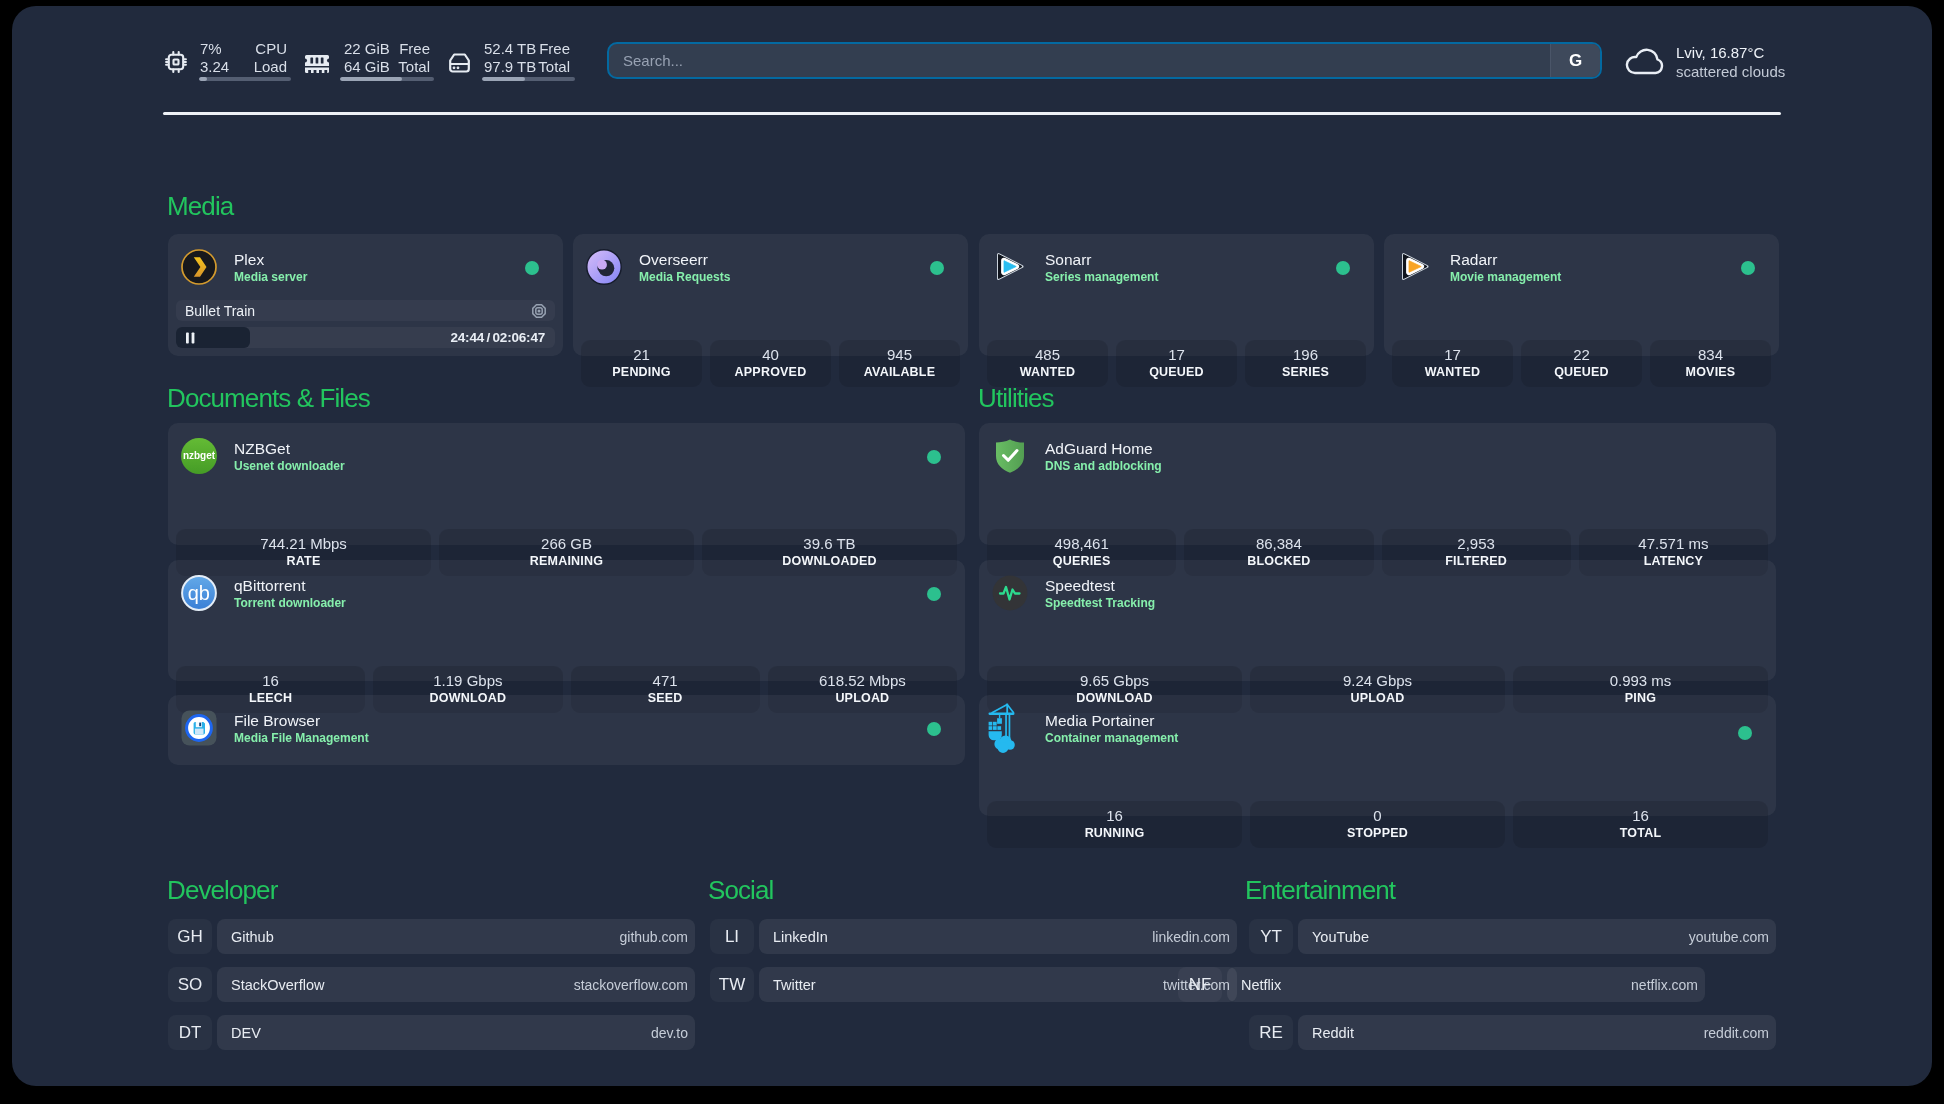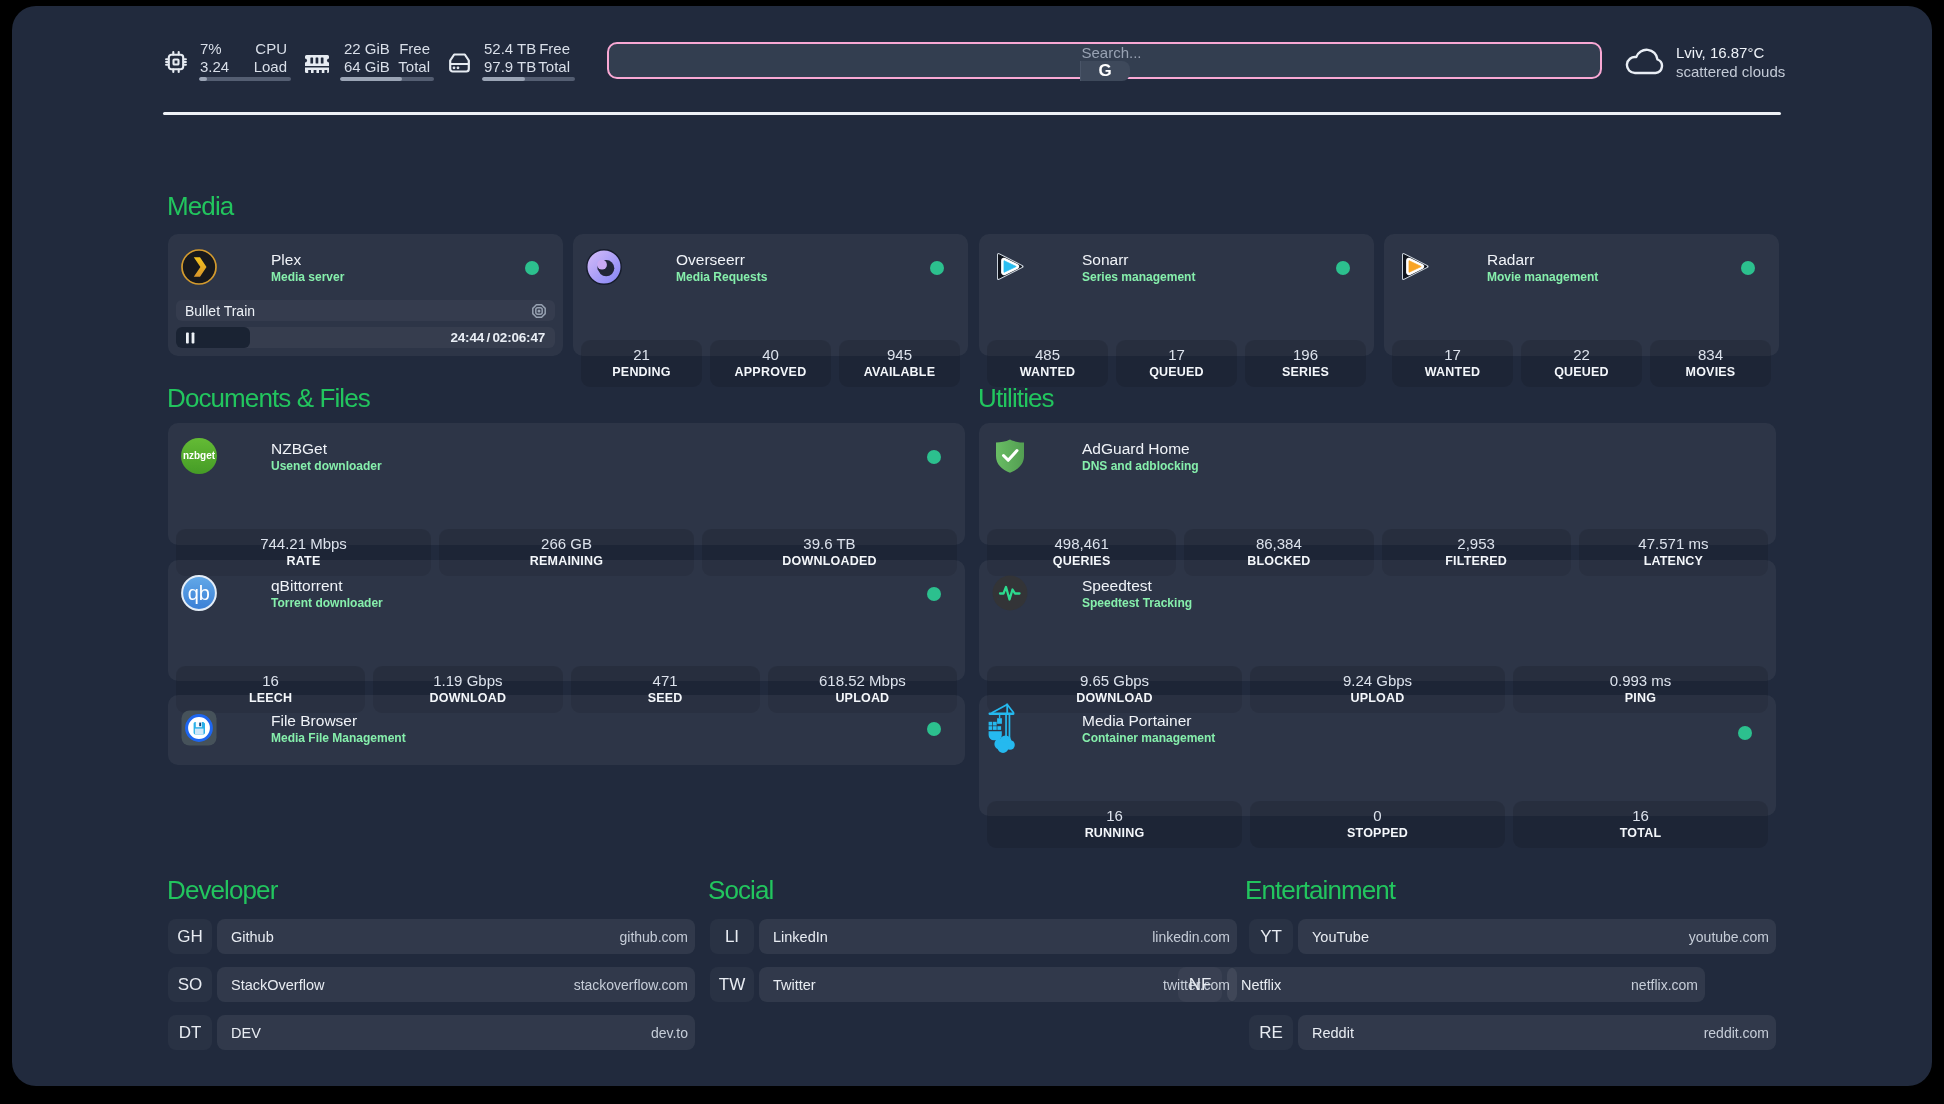--- a/index.html
+++ b/index.html
@@ -3,32 +3,32 @@
 <meta charset="utf-8">
 <style>
   * { margin:0; padding:0; box-sizing:border-box; }
   html,body { width:1944px; height:1104px; background:#000; font-family:"Liberation Sans", sans-serif; }
   .frame { position:absolute; left:12px; top:6px; width:1920px; height:1080px; border-radius:24px; background:#212a3d; overflow:hidden; }
   
   .tv { position:absolute; top:34px; font-size:15px; color:#d9dfe9; line-height:17.5px; white-space:nowrap; }
   .tv.r { text-align:right; }
   .rbar { position:absolute; height:4px; border-radius:2px; background:#545e72; overflow:hidden; }
   .rbar i { display:block; height:100%; border-radius:2px; background:#9aa4b5; }
-  .search { position:absolute; left:595px; top:36px; width:995px; height:37px; border:2px solid #f9a8d4; border-radius:10px; background:#333e50; display:flex; align-items:center;flex-direction:column; }
+  .search { position:absolute; left:595px; top:36px; width:995px; height:37px; border:2px solid #0369a1; border-radius:10px; background:#333e50; display:flex; align-items:center; }
   .search .ph { flex:1; padding-left:14px; font-size:15px; color:#98a2b3; }
   .search .gbtn { width:50px; height:100%; background:#3e495b; border-left:1px solid #4a5568; border-radius:0 8px 8px 0; display:flex; align-items:center; justify-content:center; color:#fff; font-size:17px; font-weight:700; }
   .weather { position:absolute; left:1664px; top:37px; display:flex; }
   .weather .wtxt { font-size:15px; line-height:19px; }
   .weather .wtxt .l1 { color:#eef2f8; }
   .weather .wtxt .l2 { color:#c3cad6; }
   .sep { position:absolute; left:151px; top:106px; width:1618px; height:3px; background:#eef1f6; border-radius:2px; }
   
   h2 { position:absolute; font-size:26px; font-weight:300; letter-spacing:-0.9px; color:#22c55e; }
   .card { position:absolute; background:rgba(255,255,255,0.055); border-radius:10px; }
-  .chead { position:absolute; left:13px; top:15px; display:flex;gap:37px; }
+  .chead { position:absolute; left:13px; top:15px; display:flex; }
   .chead .cicon { width:36px; height:36px; flex:none; }
   .chead .ctxt { margin-left:17px; padding-top:1px; }
   .chead .ctxt .t { font-size:15.5px; font-weight:400; color:#f0f3f8; line-height:19px; }
   .chead .ctxt .s { font-size:12px; color:#86efac; line-height:17px;font-weight:bold; }
   .dot { position:absolute; width:14px; height:14px; border-radius:50%; background:#2cc08e; right:24px; top:27px; }
   .stats { position:absolute; left:8px; right:8px; top:66px; height:47px; display:flex; gap:8px;margin-top:40px; }
   .stats .box { flex:1; background:rgba(0,0,0,0.115); border-radius:9px; text-align:center; padding-top:5px; }
   .stats .box .v { font-size:15px; color:#dce2ec; line-height:20px; }
   .stats .box .l { font-size:12.5px; font-weight:700; color:#f4f7fb; line-height:15px; letter-spacing:0.2px; }
   

